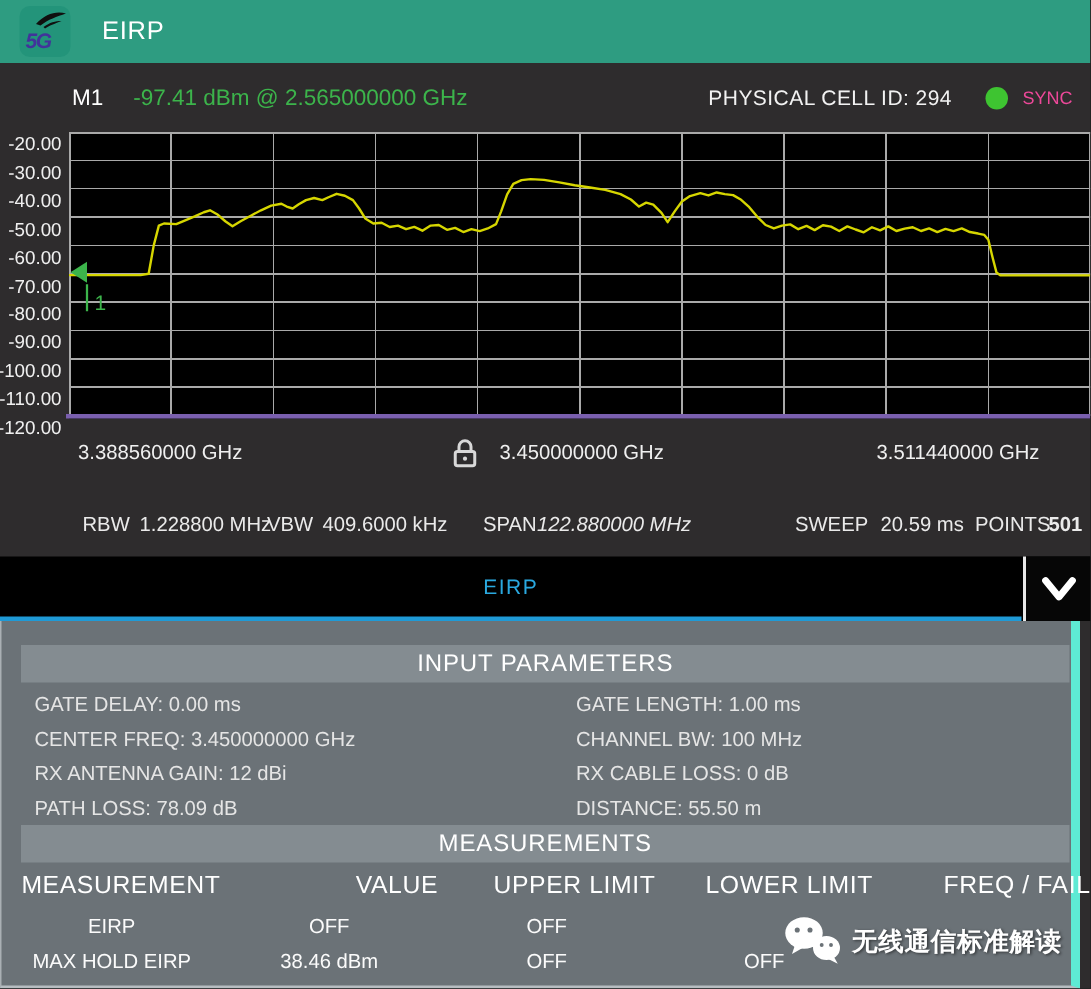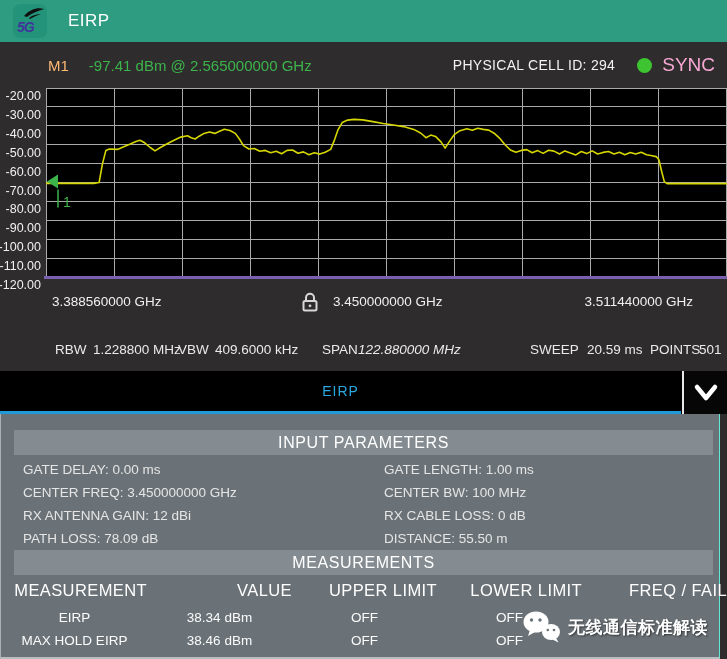--- a/index.html
+++ b/index.html
@@ -14,55 +14,55 @@
     background:#2e9c81; display:flex; align-items:center; }
   .app-icon { position:relative; width:34px; height:34px; margin-left:13px;
     background:#23947a; border-radius:7px; }
   .app-icon .g5 { position:absolute; left:4px; bottom:3px; font-style:italic;
     font-weight:bold; font-size:14px; color:#42339b; letter-spacing:-1px; }
   .app-icon svg { position:absolute; right:2px; top:3px; }
   .app-title { margin-left:21px; font-size:17px; color:#fff; letter-spacing:0.5px; }
   
   .statusbar { position:absolute; left:0; top:42px; width:727px; height:46px;
     display:flex; align-items:center; }
-  .marker-label { margin-left:48px; color:#fdba74; font-size:15px; }
+  .marker-label { margin-left:48px; color:#ffffff; font-size:15px; }
   .marker-value { margin-left:20px; color:#3cb44b; font-size:15px; }
   .status-right { margin-left:auto; margin-right:12px; display:flex; align-items:center; }
   .cellid { font-size:14px; color:#f2f2f2; letter-spacing:0.3px; }
   .sync-dot { width:15px; height:15px; border-radius:50%; background:#3ec431; margin:0 10px 0 22px; }
-  .sync-label { font-size:19px; color:#f9a8d4; }
+  .sync-label { font-size:12px; color:#ec4899; }
   
   .ylabels { position:absolute; left:0; top:87px; width:43px; }
   .ylabel { position:absolute; right:2px; width:43px; text-align:right;
     font-size:12.5px; color:#f0f0f0; height:19px; line-height:19px; white-space:nowrap; }
   #plot { position:absolute; left:46px; top:88px; background:#000; }
   .purple-line { position:absolute; left:44px; top:276px; width:683px; height:3px; background:#7a5fae; }
   .freq-row { position:absolute; left:0; top:292px; width:699px; height:22px; font-size:13.5px; color:#f0f0f0; }
   .freq-start { position:absolute; left:52px; top:2px; }
   .lock-icon  { position:absolute; left:300px; top:-2px; }
   .freq-center{ position:absolute; left:333px; top:2px; }
   .freq-stop  { position:absolute; right:6px; top:2px; }
   .settings-row { position:absolute; left:0; top:342px; width:727px; height:20px;
     font-size:13.5px; color:#eaeaea; }
   .settings-row span { position:absolute; top:0; white-space:nowrap; }
   .s-rbw-l{left:55px;}  .s-rbw-v{left:93px;}
   .s-vbw-l{left:178px;} .s-vbw-v{left:215px;}
   .s-span-l{left:322px;}.s-span-v{left:358px;font-style:italic;}
   .s-sweep-l{left:530px;} .s-sweep-v{left:587px;}
-  .s-points-l{left:650px;} .s-points-v{left:699px;}
+  .s-points-l{left:650px;} .s-points-v{left:699px;font-weight:bold;}
   
   .tabbar { position:absolute; left:0; top:371px; width:727px; height:43px; background:#000; }
   .tab-active { position:absolute; left:0; top:0; width:681px; height:43px;
     border-bottom:3px solid #1f9ad6; display:flex; align-items:center; justify-content:center;
     color:#2aa9e0; font-size:14px; letter-spacing:1px; cursor:pointer; }
   .tab-chevron { position:absolute; right:0; top:0; width:45px; height:43px; background:#060606;
     border-left:2px solid #e8e8e8; display:flex; align-items:center; justify-content:center; cursor:pointer; }
   
   .panel { position:absolute; left:0; top:414px; width:720px; height:245px;
-    background:#6b7277; border-left:1px solid #aab0b4; border-right:1px solid #5eead4;
+    background:#6b7277; border-left:1px solid #aab0b4; border-right:6px solid #5eead4;
     border-bottom:2px solid #b7bdc1; }
   .section-header { position:absolute; left:13px; width:699px; height:25px; background:#848c91;
     display:flex; align-items:center; justify-content:center;
     font-size:16px; color:#fff; letter-spacing:0.6px; }
   .hdr-input { top:16px; }
   .hdr-meas  { top:136px; }
   .param-row { position:absolute; width:727px; height:23px; font-size:13.5px; color:#e5e5e5; }
   .param-left  { position:absolute; left:22px;  top:4px; }
   .param-right { position:absolute; left:383px; top:4px; }
   .meas-headrow { position:absolute; left:1px; top:163px; width:725px; height:26px;
@@ -183,21 +183,21 @@
 
   <div class="panel">
     <div class="section-header hdr-input">INPUT PARAMETERS</div>
     <div id="param-rows">
         <div class="param-row" style="top: 44px;">
           <span class="param-left">GATE DELAY: 0.00 ms</span>
           <span class="param-right">GATE LENGTH: 1.00 ms</span>
         </div>
         <div class="param-row" style="top: 67px;">
           <span class="param-left">CENTER FREQ: 3.450000000 GHz</span>
-          <span class="param-right">CENTER BW: 100 MHz</span>
+          <span class="param-right">CHANNEL BW: 100 MHz</span>
         </div>
         <div class="param-row" style="top: 90px;">
           <span class="param-left">RX ANTENNA GAIN: 12 dBi</span>
           <span class="param-right">RX CABLE LOSS: 0 dB</span>
         </div>
         <div class="param-row" style="top: 113px;">
           <span class="param-left">PATH LOSS: 78.09 dB</span>
           <span class="param-right">DISTANCE: 55.50 m</span>
         </div>
       </div>
@@ -206,21 +206,20 @@
     <div class="meas-headrow">
       <span>MEASUREMENT</span>
       <span>VALUE</span>
       <span>UPPER LIMIT</span>
       <span>LOWER LIMIT</span>
       <span>FREQ / FAIL</span>
     </div>
     <div id="meas-rows">
         <div class="meas-row" style="top: 192px;">
           <span>EIRP</span>
-          <span>38.34 dBm</span>
           <span>OFF</span>
           <span>OFF</span>
           <span></span>
         </div>
         <div class="meas-row" style="top: 215px;">
           <span>MAX HOLD EIRP</span>
           <span>38.46 dBm</span>
           <span>OFF</span>
           <span>OFF</span>
           <span></span>

